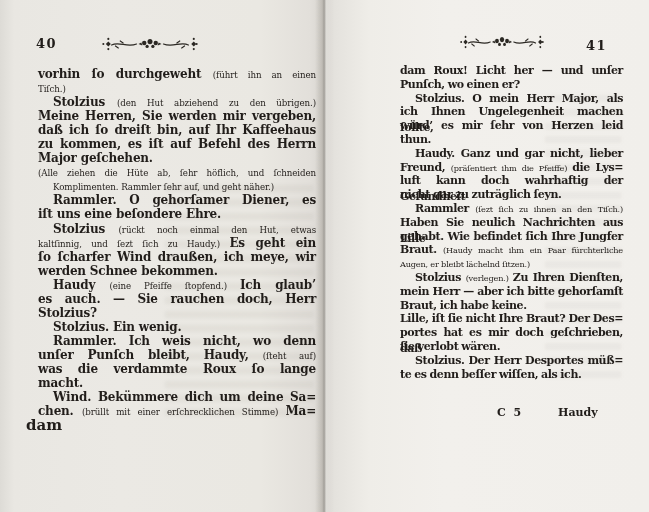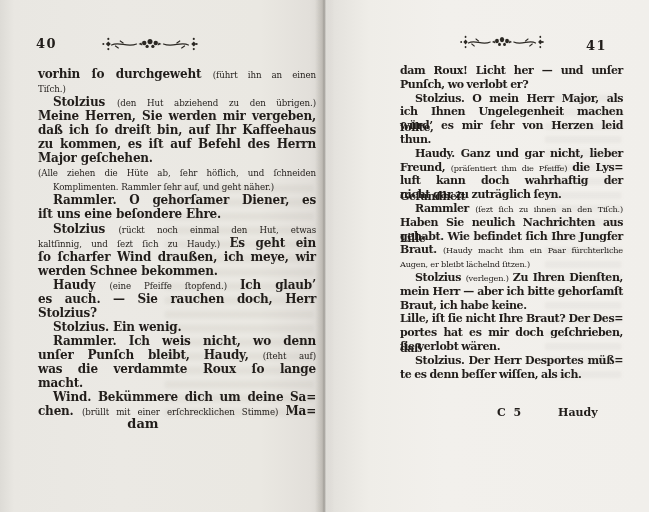--- a/index.html
+++ b/index.html
@@ -26,22 +26,22 @@
   .line{position:relative;}
   #col-left .line{height:14.05px;line-height:14.05px;}
   #col-right .line{height:13.8px;line-height:13.8px;}
   .line.just{text-align:justify;text-align-last:justify;}
   .line.ind1{text-indent:15px;}
   #col-left .seg-m{font-size:12px;font-weight:bold;letter-spacing:-.2px;}
   #col-left .seg-s{font-size:8.7px;font-weight:normal;letter-spacing:-.1px;}
   #col-right .seg-m{font-size:11px;font-weight:bold;letter-spacing:-.4px;word-spacing:-.5px;}
   #col-right .seg-s{font-size:8.2px;font-weight:normal;letter-spacing:-.2px;}
   
-  #left-catchword{position:absolute;left:38px;top:416px;width:278px;text-align:center;
-    padding-right:68px;box-sizing:border-box;font-size:13px;font-weight:bold;}
+  #left-catchword{position:absolute;left:26px;top:416px;width:278px;text-align:left;
+    padding-right:68px;box-sizing:border-box;font-size:15px;font-weight:bold;}
   #right-sigline{position:absolute;left:400px;top:406px;width:223px;height:14px;font-size:11px;font-weight:bold;}
   #signature-mark{position:absolute;left:97px;letter-spacing:2px;}
   #right-catchword{position:absolute;left:158px;}
   
   .ghost{position:absolute;pointer-events:none;filter:blur(1.6px);}
   #ghost-left{left:165px;top:185px;width:148px;height:235px;
     background:repeating-linear-gradient(180deg,rgba(120,112,100,.07) 0 7px,rgba(0,0,0,0) 7px 14px);}
   #ghost-right{left:545px;top:95px;width:76px;height:290px;
     background:repeating-linear-gradient(180deg,rgba(120,112,100,.06) 0 7px,rgba(0,0,0,0) 7px 13.8px);}
 </style>
@@ -118,21 +118,21 @@
       <div class="line ind1"><span class="seg-m">Stolzius. Ein wenig.</span></div>
       <div class="line just ind1"><span class="seg-m">Rammler. Ich weis nicht, wo denn</span></div>
       <div class="line just"><span class="seg-m">unſer Punſch bleibt, Haudy, </span><span class="seg-s">(ſteht auf)</span></div>
       <div class="line just"><span class="seg-m">was die verdammte Roux ſo lange</span></div>
       <div class="line"><span class="seg-m">macht.</span></div>
       <div class="line just ind1"><span class="seg-m">Wind. Bekümmere dich um deine Sa=</span></div>
       <div class="line just"><span class="seg-m">chen. </span><span class="seg-s">(brüllt mit einer erſchrecklichen Stimme) </span><span class="seg-m">Ma=</span></div>
     </div>
   <div class="col" id="col-right">
       <div class="line just"><span class="seg-m">dam Roux! Licht her — und unſer</span></div>
-      <div class="line"><span class="seg-m">Punſch, wo verlobt er?</span></div>
+      <div class="line"><span class="seg-m">Punſch, wo einen er?</span></div>
       <div class="line just ind1"><span class="seg-m">Stolzius. O mein Herr Major, als</span></div>
       <div class="line just"><span class="seg-m">ich Ihnen Ungelegenheit machen ſollte,</span></div>
       <div class="line just"><span class="seg-m">würd’ es mir ſehr von Herzen leid</span></div>
       <div class="line"><span class="seg-m">thun.</span></div>
       <div class="line just ind1"><span class="seg-m">Haudy. Ganz und gar nicht, lieber</span></div>
       <div class="line just"><span class="seg-m">Freund, </span><span class="seg-s">(präſentiert ihm die Pfeiffe) </span><span class="seg-m">die Lys=</span></div>
       <div class="line just"><span class="seg-m">luft kann doch wahrhaftig der Geſundheit</span></div>
       <div class="line"><span class="seg-m">nicht gar zu zuträglich ſeyn.</span></div>
       <div class="line just ind1"><span class="seg-m">Rammler </span><span class="seg-s">(ſezt ſich zu ihnen an den Tiſch.)</span></div>
       <div class="line just"><span class="seg-m">Haben Sie neulich Nachrichten aus Lille</span></div>

